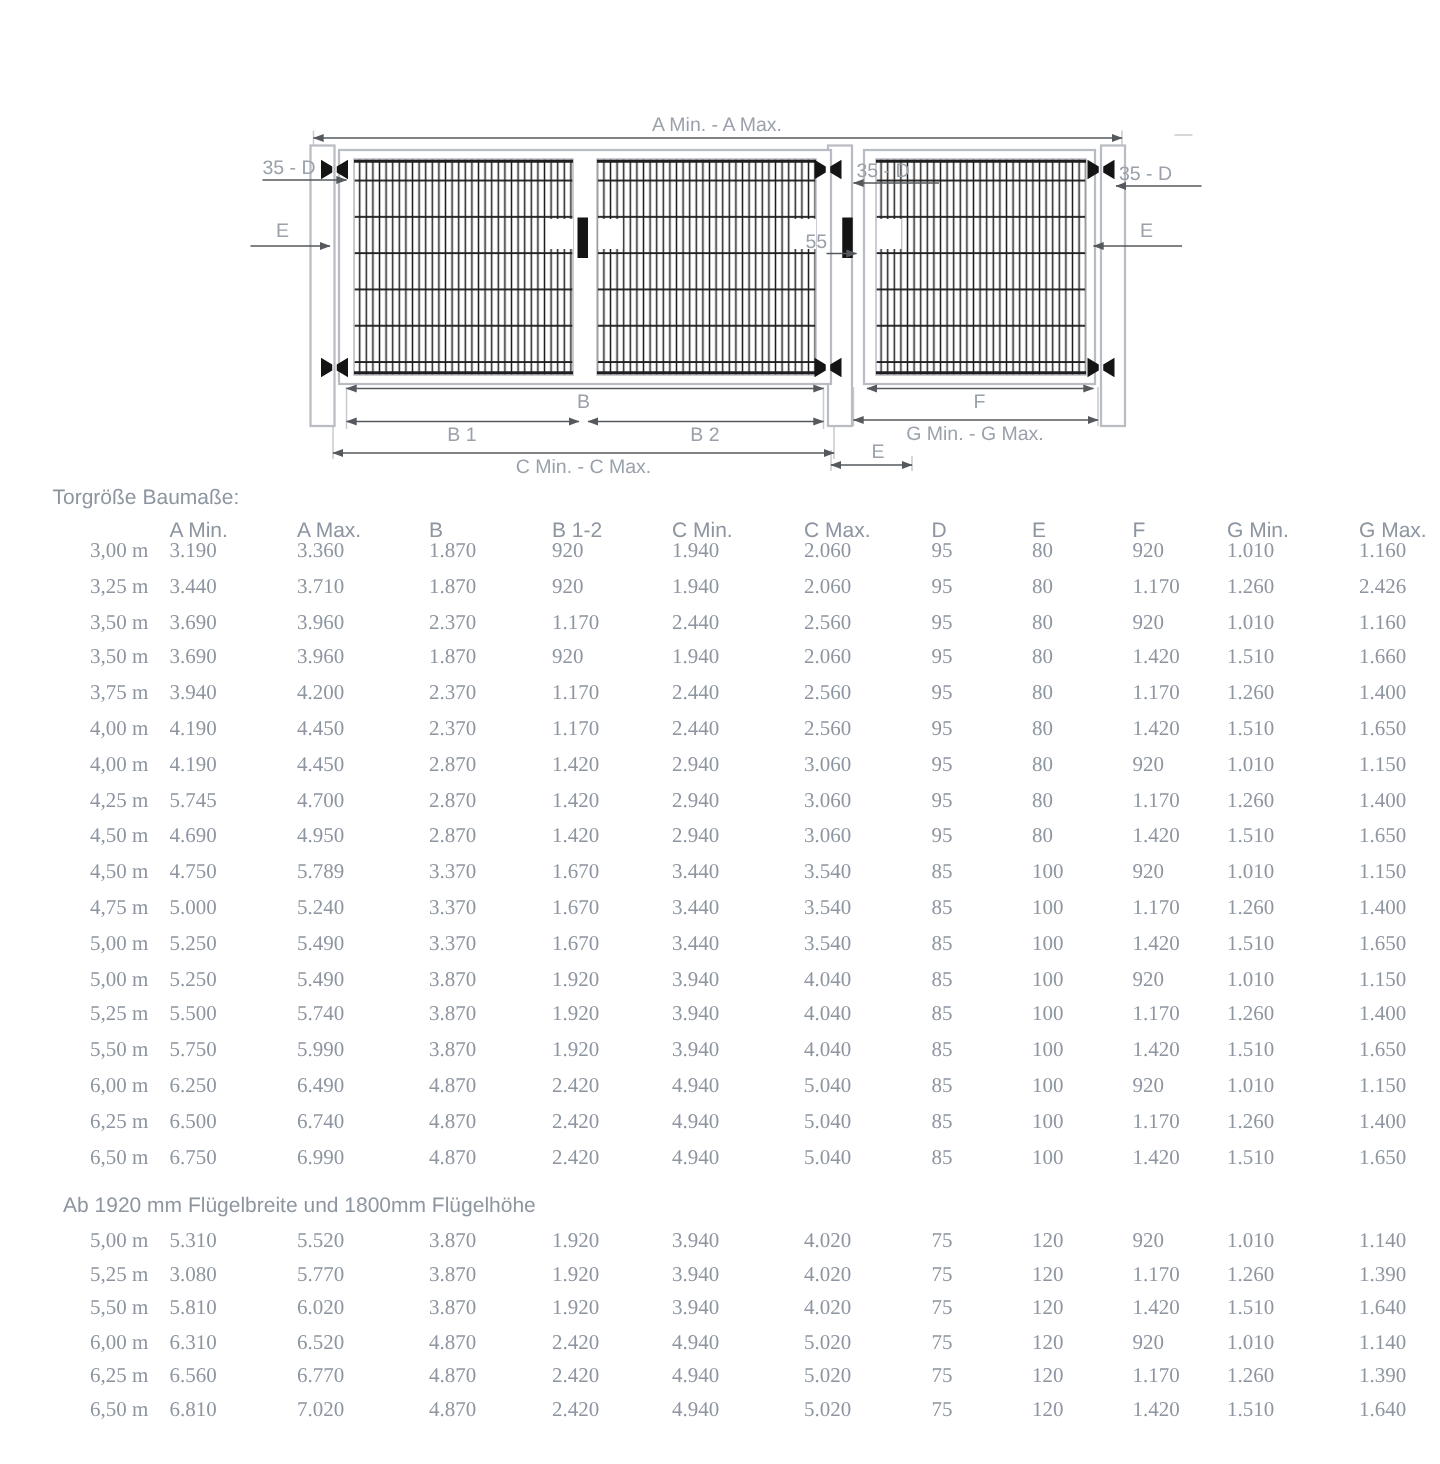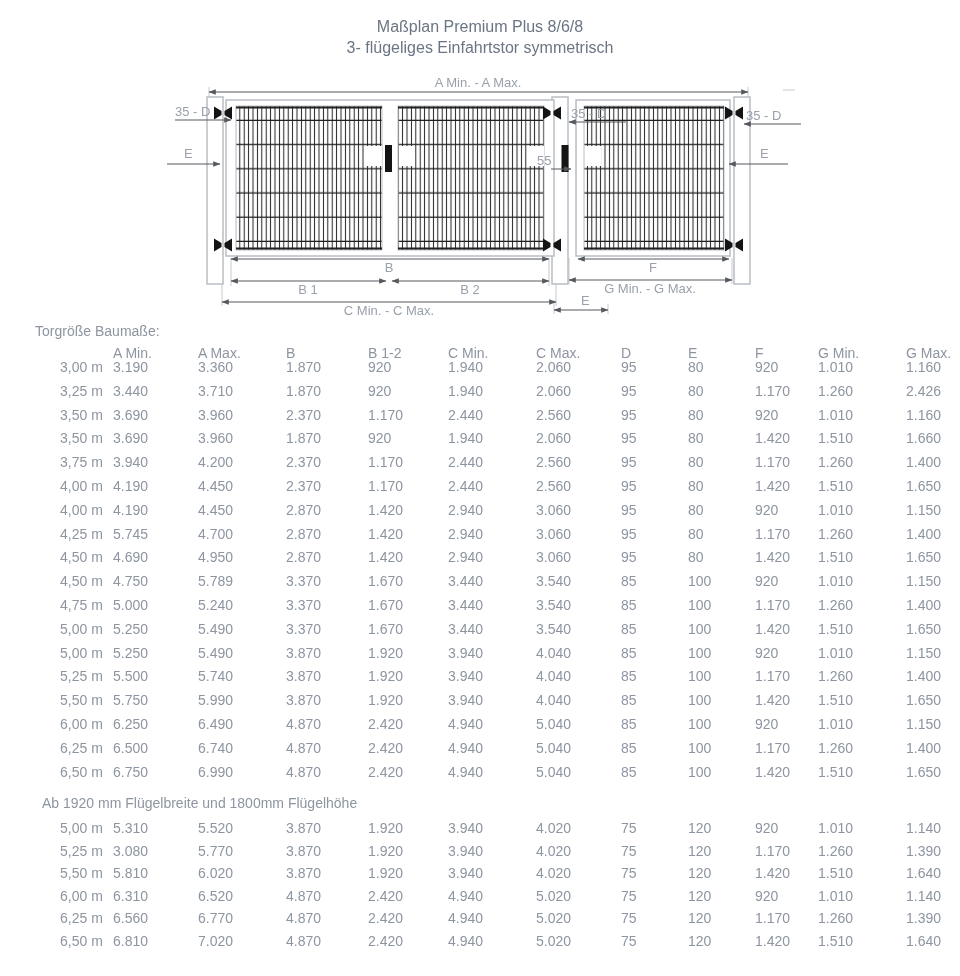--- a/index.html
+++ b/index.html
@@ -12,37 +12,33 @@
   .outline{fill:#fff;stroke:var(--frame-line,#b9bdc3);stroke-width:1.5;}
   .meshrect{stroke:var(--frame-line,#b9bdc3);stroke-width:1;}
   .rod{stroke:var(--mesh-line,#1f1f1f);stroke-width:2;}
   .dimtext{fill:var(--dim-text,#9aa1ab);font-size:13px;}
   .hw{fill:#141414;}
   .table{position:absolute;top:320px;left:0;width:960px;color:var(--table-text,#8d95a0);font-size:14px;}
   .thead1{position:absolute;top:2px;left:35px;line-height:18px;}
   .thead1 .group1{display:inline-block;width:60px;}
   .trow{display:grid;grid-template-columns:53px 85px 88px 82px 80px 88px 85px 67px 67px 63px 88px 72px;padding-left:60px;}
   .thead2{position:absolute;top:24px;left:0;right:0;line-height:18px;}
-  .sec{position:absolute;left:0;right:16px;}
+  .sec{position:absolute;left:0;right:16px;font-family:Liberation Serif, serif;}
   .sec1{top:36px;}
   .sec1 .trow{line-height:23.8px;height:23.8px;}
   .note{position:absolute;top:475px;left:42px;line-height:16px;}
   .sec2{top:497px;}
   .sec2 .trow{line-height:22.6px;height:22.6px;}
   .cell{overflow:hidden;white-space:nowrap;}
 </style>
 </head>
 <body>
 
 <div class="page">
 
-  <div class="titles">
-    <div>Maßplan Premium Plus 8/6/8</div>
-    <div>3- flügeliges Einfahrtstor symmetrisch</div>
-  </div>
 
   <svg class="drawing" width="960" height="330" viewBox="0 0 960 330">
     <defs>
       <marker id="arr" viewBox="0 0 10 10" refX="8.5" refY="5" markerWidth="8" markerHeight="8" orient="auto-start-reverse">
         <path d="M0,1.6 L9,5 L0,8.4 Z" fill="#55585d"></path>
       </marker>
       <pattern id="mesh" width="4.4" height="24.2" patternUnits="userSpaceOnUse">
         <line x1="2.2" y1="0" x2="2.2" y2="24.2" stroke="#1f1f1f" stroke-width="1"></line>
         <line x1="0" y1="23.6" x2="4.4" y2="23.6" stroke="#1f1f1f" stroke-width="1.3"></line>
       </pattern>

